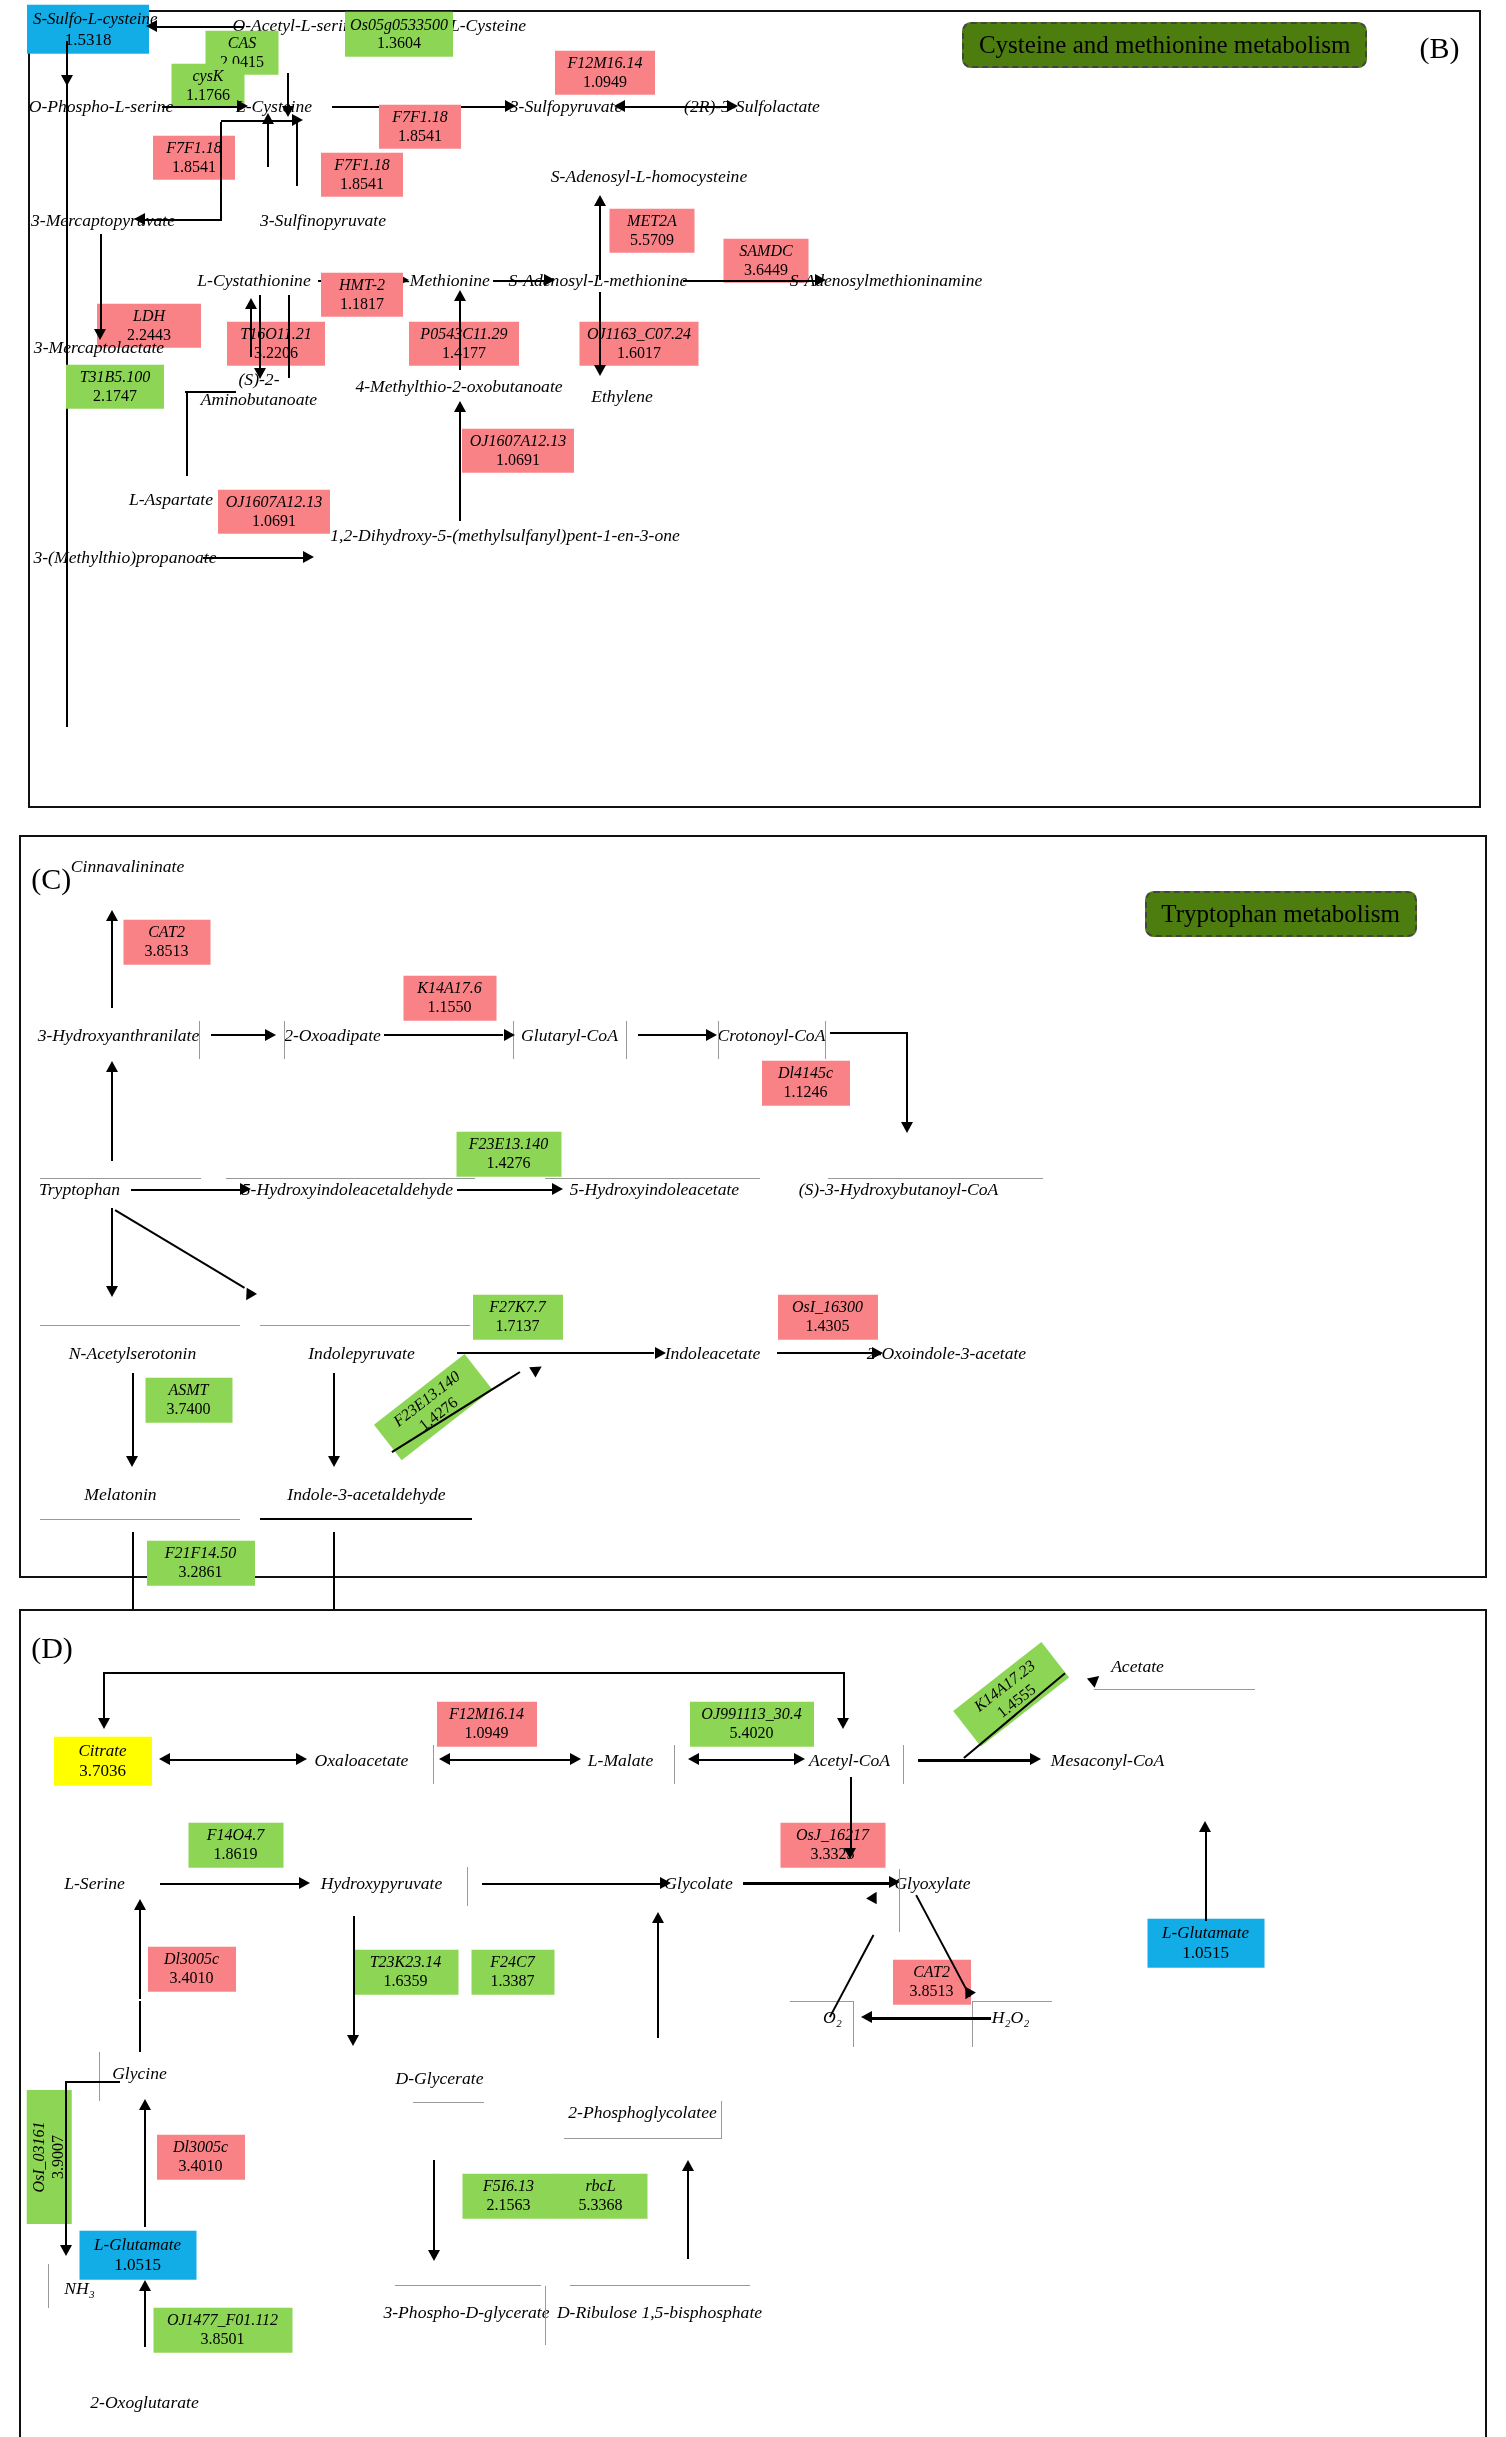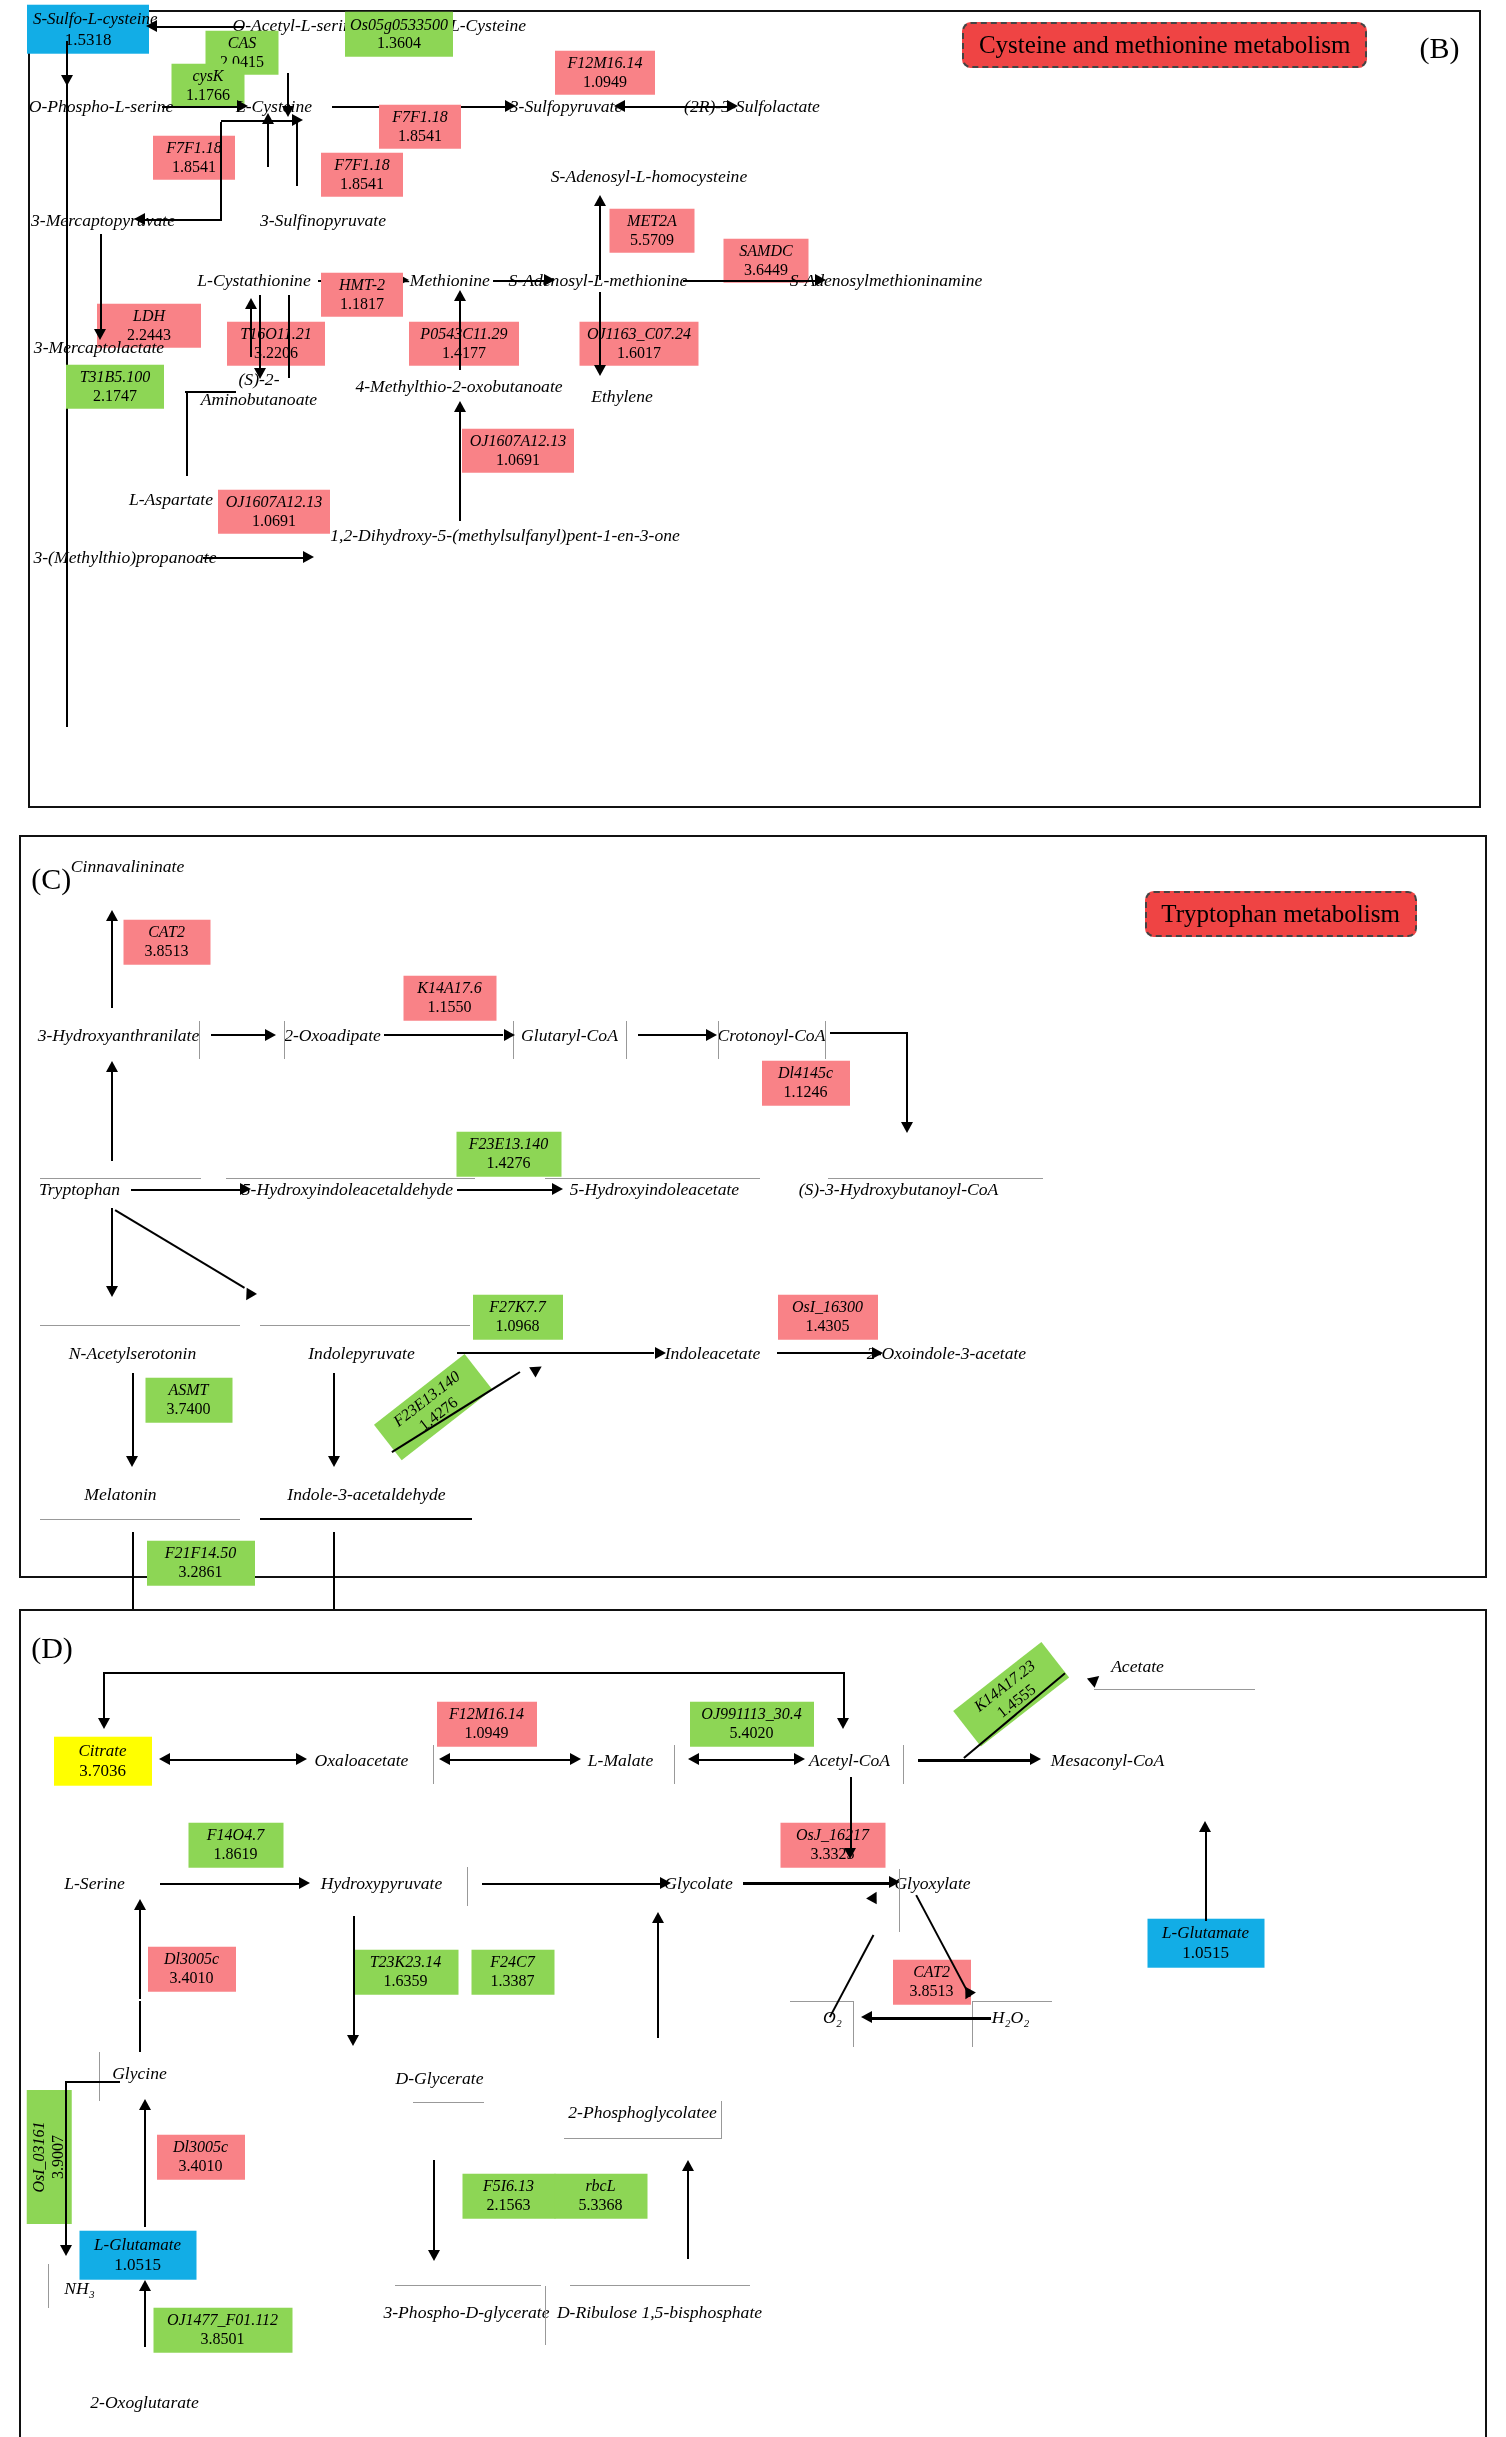--- a/index.html
+++ b/index.html
@@ -5,21 +5,21 @@
   html,body{margin:0;padding:0;background:#ffffff;}
   body{width:1507px;height:2526px;font-family:"Liberation Serif",serif;color:#000;position:relative;overflow:hidden;}
   .panel{position:absolute;border:2.4px solid #111;background:#fff;box-sizing:border-box;}
   #panelB{left:28px;top:9.8px;width:1453px;height:798px;}
   #panelC{left:18.5px;top:835px;width:1468px;height:743px;}
   #panelD{left:18.5px;top:1609px;width:1468px;height:907px;}
 
   .plabel{position:absolute;font-size:30px;font-style:normal;font-family:"Liberation Serif",serif;}
 
   .title{position:absolute;border:2px dashed #444;border-radius:8.8px;padding:6.8px 14.6px;
-         font-size:25px;background:#ef4444;white-space:nowrap;font-family:"Liberation Serif",serif;}
+         font-size:25px;background:#4d7c0f;white-space:nowrap;font-family:"Liberation Serif",serif;}
 
   
   .met{position:absolute;font-style:italic;font-size:17.6px;white-space:nowrap;
        font-family:"Liberation Serif",serif;transform:translate(-50%,-50%);text-align:center;line-height:1.12;}
 
   
   .box{position:absolute;box-sizing:border-box;text-align:center;
        font-style:italic;font-size:16px;line-height:1.18;padding:3.4px 3.9px;
        font-family:"Liberation Serif",serif;transform:translate(-50%,-50%);white-space:nowrap;}
   .box .v{font-style:normal;display:block;}
@@ -324,21 +324,21 @@
   <div class="usep" style="left:19.5px;top:488px;width:200px;"></div>
   <div class="usep" style="left:239px;top:488px;width:210px;"></div>
 
   <div class="met" style="left:112px;top:517px;">N-Acetylserotonin</div>
   <div class="met" style="left:341px;top:517px;">Indolepyruvate</div>
   <div class="met" style="left:692px;top:517px;">Indoleacetate</div>
   <div class="met" style="left:926px;top:517px;">2-Oxoindole-3-acetate</div>
 
   <div class="box green" style="left:497px;top:480px;width:90px;">
     <span>F27K7.7</span>
-    <span class="v">1.0968</span>
+    <span class="v">1.7137</span>
   </div>
   <div class="hline" style="left:436px;top:515px;width:197px;"></div>
   <div class="arrowR" style="left:634px;top:510px;"></div>
 
   <div class="box red" style="left:807px;top:480px;width:100px;">
     <span>OsI_16300</span>
     <span class="v">1.4305</span>
   </div>
   <div class="hline" style="left:756px;top:515px;width:95px;"></div>
   <div class="arrowR" style="left:851px;top:510px;"></div>

